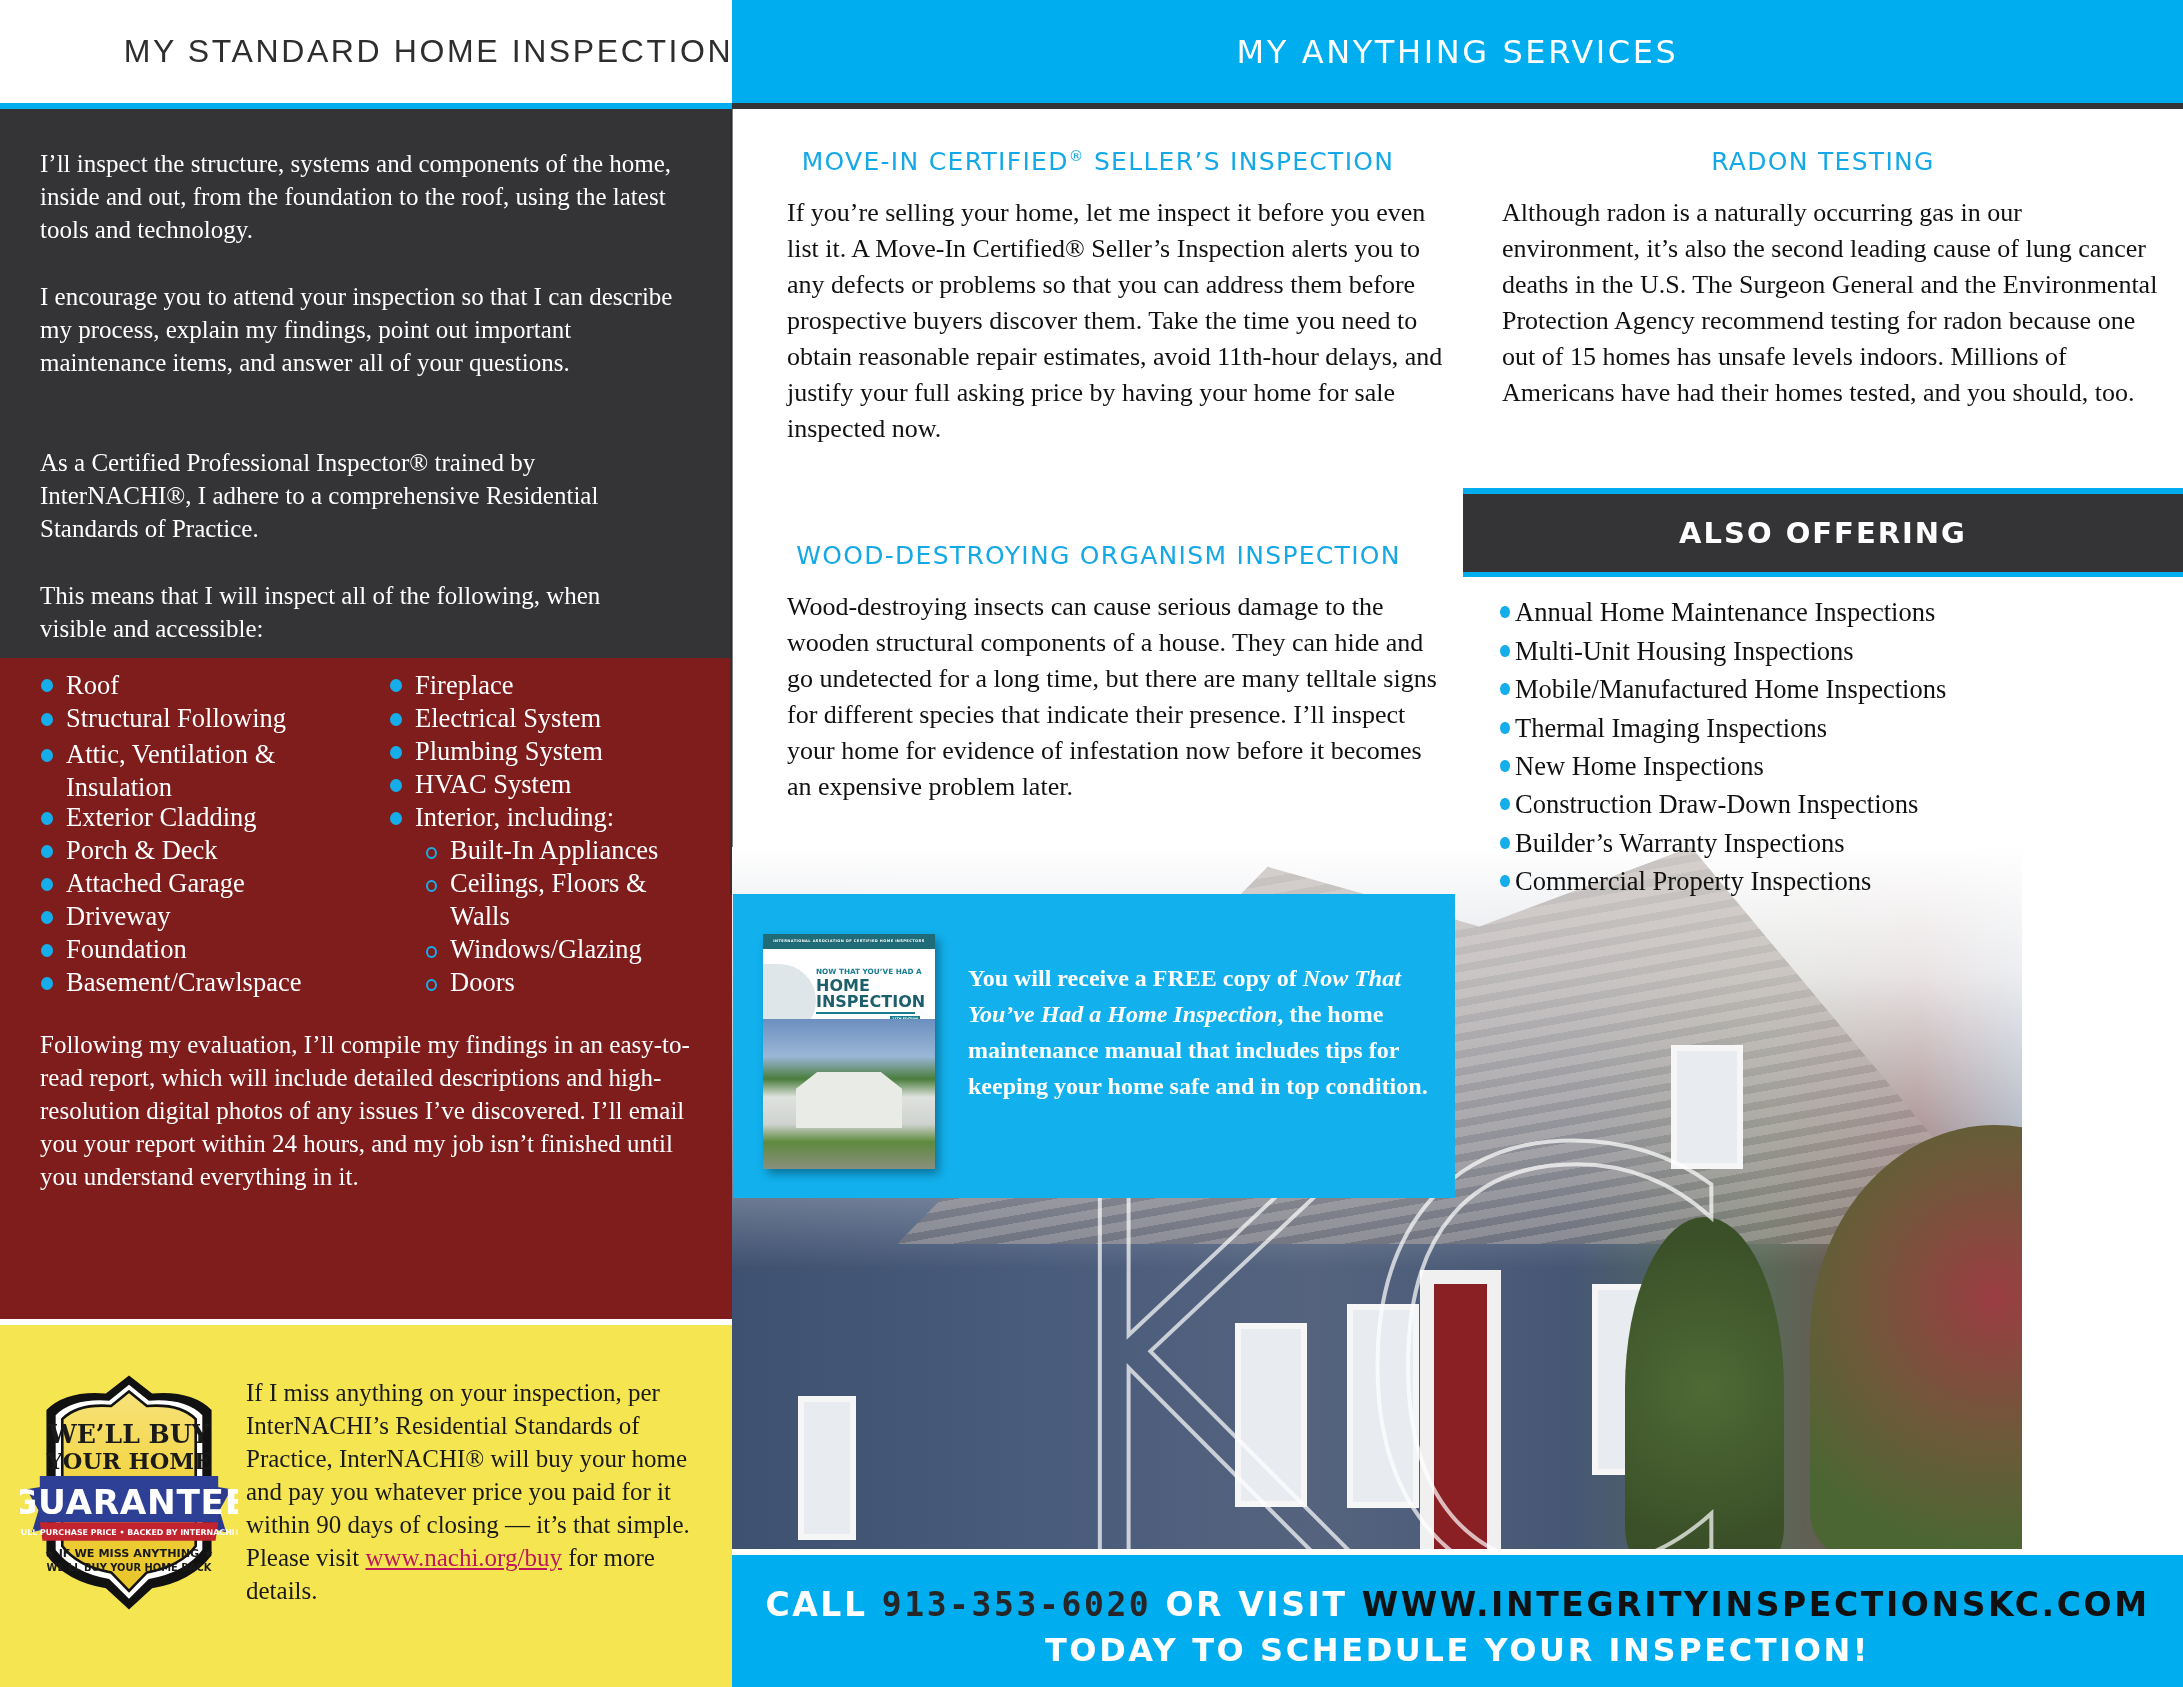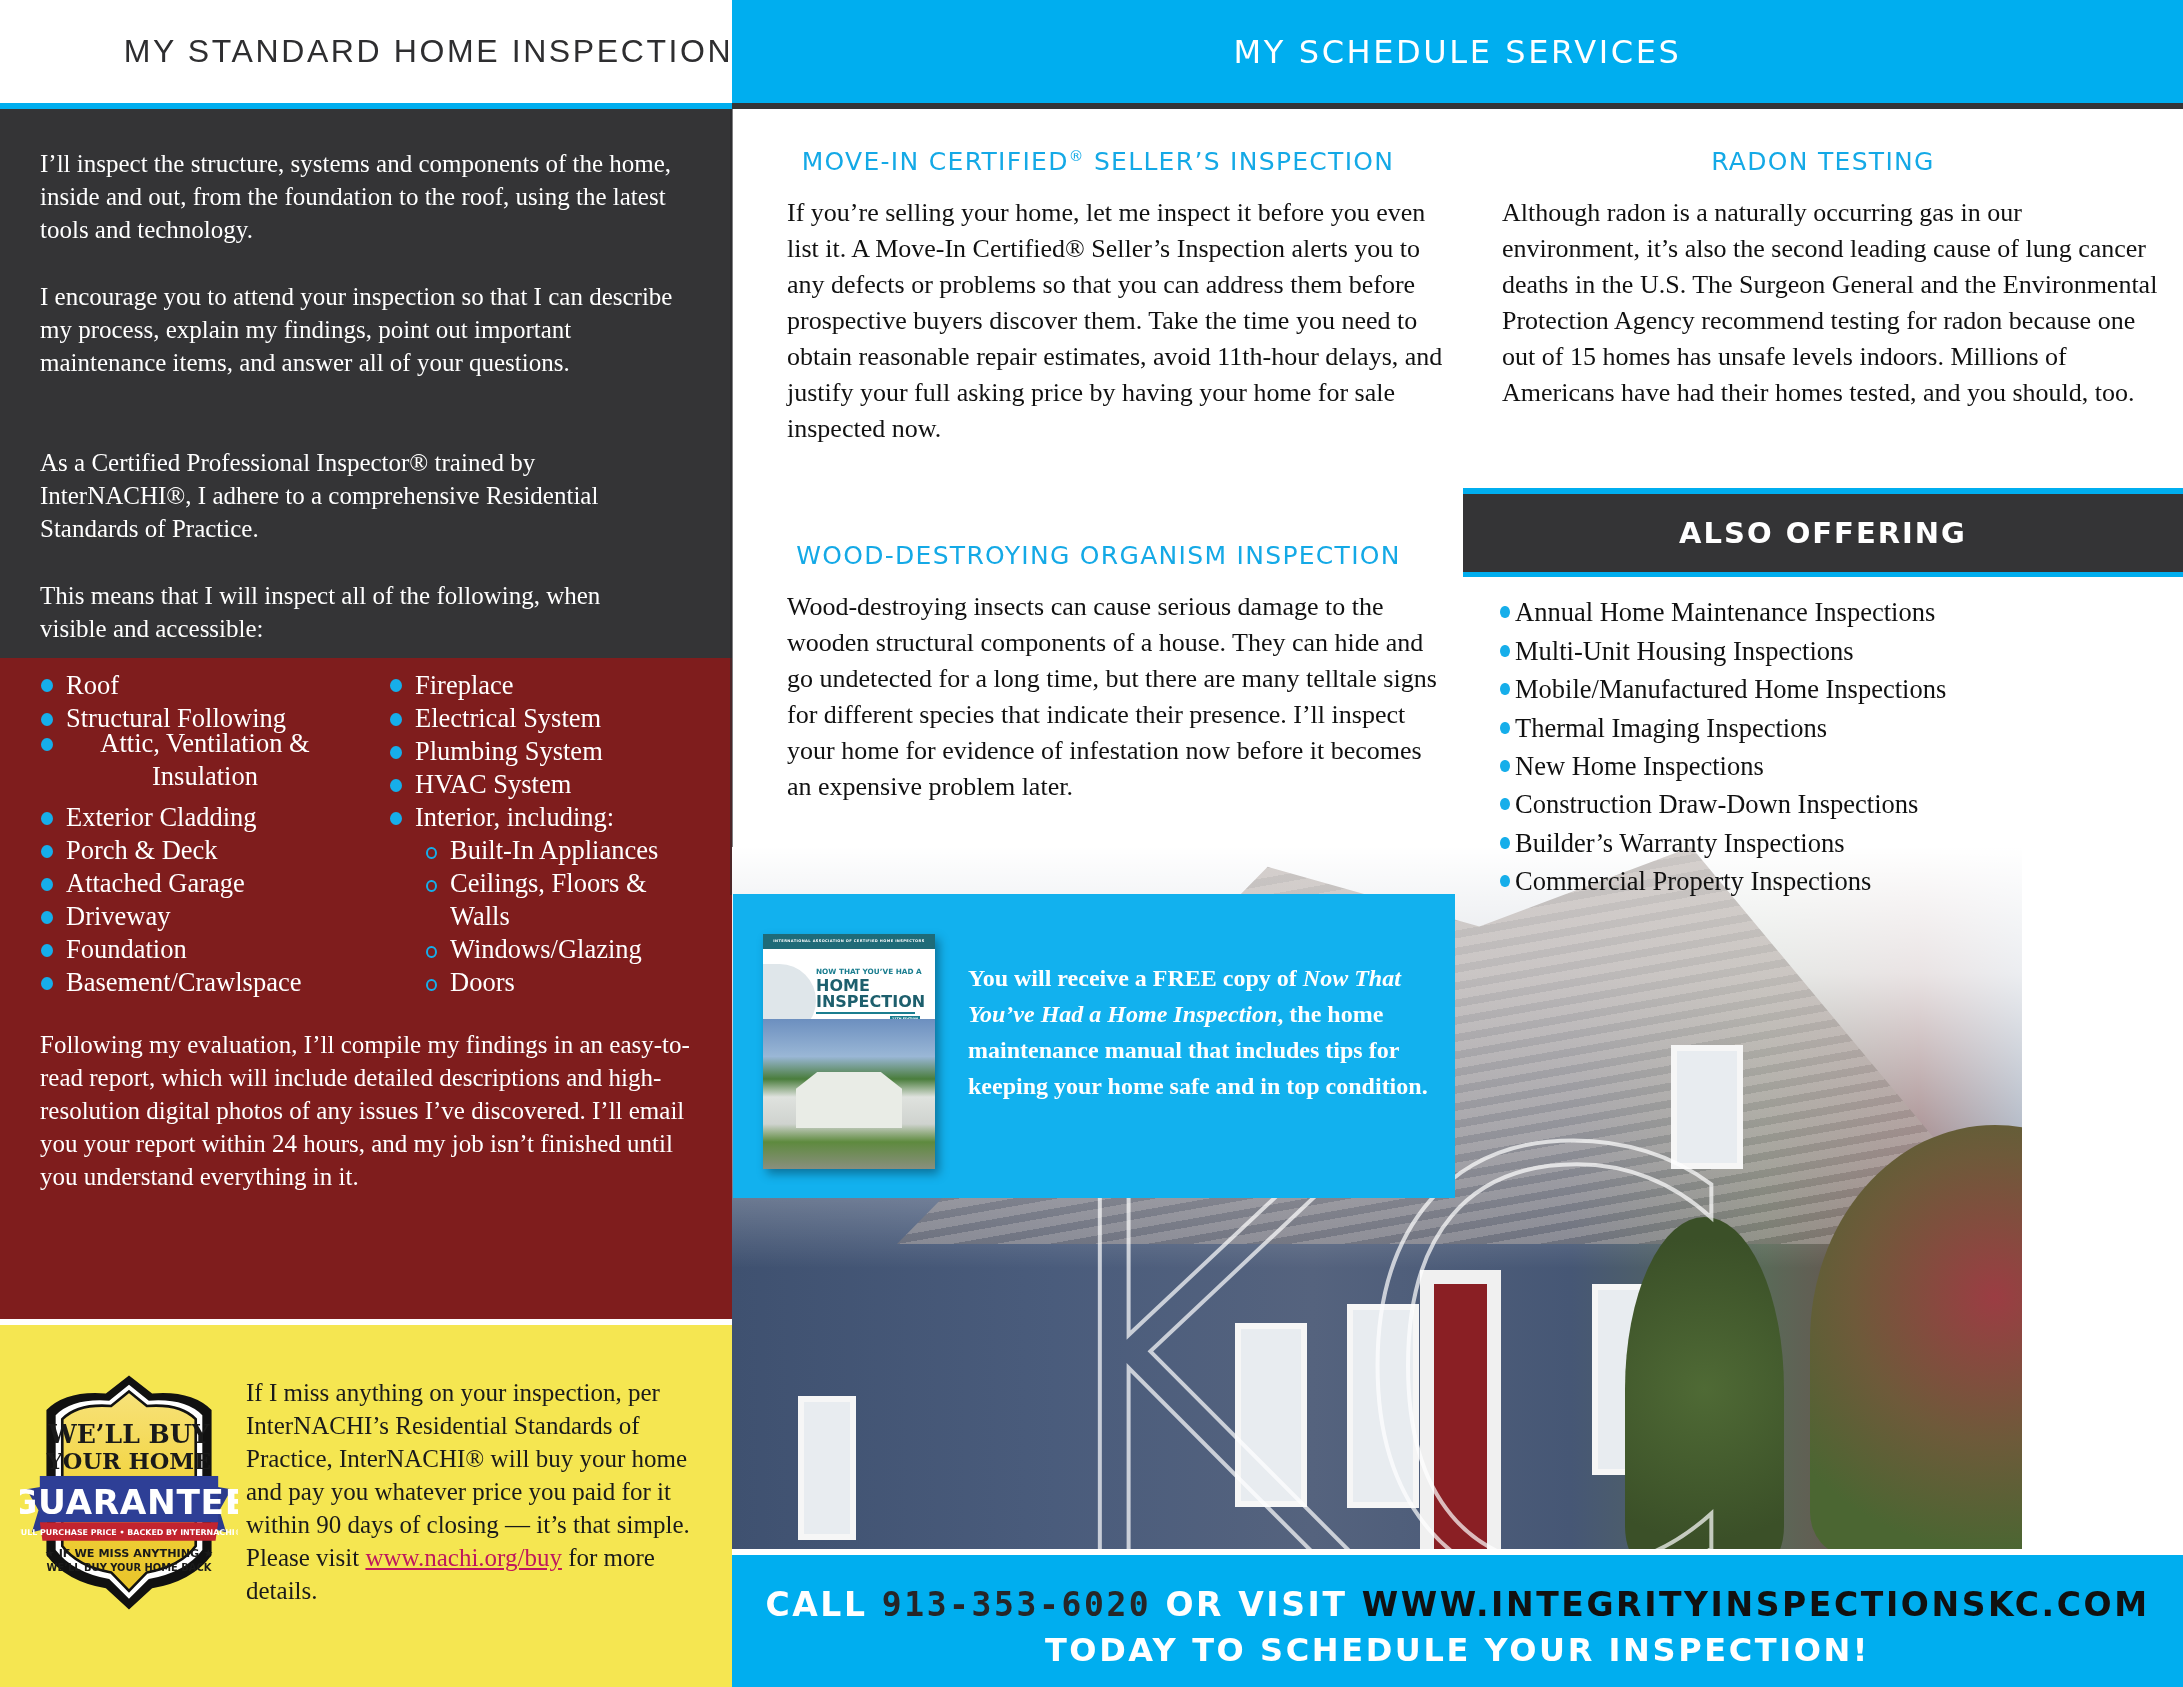--- a/index.html
+++ b/index.html
@@ -171,21 +171,21 @@
 <div id="left-dark" class="abs">
   <p class="lp" style="top:38px;">I’ll inspect the structure, systems and components of the home, inside and out, from the foundation to the roof, using the latest tools and technology.</p>
   <p class="lp" style="top:171px;">I encourage you to attend your inspection so that I can describe my process, explain my findings, point out important maintenance items, and answer all of your questions.</p>
   <p class="lp" style="top:337px; width:622px;">As a Certified Professional Inspector® trained by InterNACHI®, I adhere to a comprehensive Residential Standards of Practice.</p>
   <p class="lp" style="top:470px; width:622px;">This means that I will inspect all of the following, when visible and accessible:</p>
 </div>
 <div id="left-dark-extend" class="abs">
 
   <div class="bl" style="left:66px; top:10.6px;"><span class="dot"></span><span>Roof</span></div>
   <div class="bl" style="left:66px; top:44px;"><span class="dot"></span><span>Structural Following</span></div>
-  <div class="bl" style="left:66px; top:69px; width:278px;text-align:center;"><span class="dot"></span><span>Attic, Ventilation &amp; Insulation</span></div>
+  <div class="bl" style="left:66px; top:80px; width:278px;"><span class="dot"></span><span>Attic, Ventilation &amp; Insulation</span></div>
   <div class="bl" style="left:66px; top:143px;"><span class="dot"></span><span>Exterior Cladding</span></div>
   <div class="bl" style="left:66px; top:176px;"><span class="dot"></span><span>Porch &amp; Deck</span></div>
   <div class="bl" style="left:66px; top:209px;"><span class="dot"></span><span>Attached Garage</span></div>
   <div class="bl" style="left:66px; top:242px;"><span class="dot"></span><span>Driveway</span></div>
   <div class="bl" style="left:66px; top:275px;"><span class="dot"></span><span>Foundation</span></div>
   <div class="bl" style="left:66px; top:308px;"><span class="dot"></span><span>Basement/Crawlspace</span></div>
 
   <div class="bl" style="left:415px; top:10.6px;"><span class="dot"></span><span>Fireplace</span></div>
   <div class="bl" style="left:415px; top:44px;"><span class="dot"></span><span>Electrical System</span></div>
   <div class="bl" style="left:415px; top:77px;"><span class="dot"></span><span>Plumbing System</span></div>
@@ -222,21 +222,21 @@
   <path d="M30 230 L300 230 L296 258 L34 258 Z" fill="#c2242f"></path>
   <text x="165" y="250" text-anchor="middle" font-family="DejaVu Sans, sans-serif" font-weight="bold" font-size="12" fill="#fff">FULL PURCHASE PRICE • BACKED BY INTERNACHI®</text>
   <text x="165" y="283" text-anchor="middle" font-family="DejaVu Sans, sans-serif" font-weight="bold" font-size="17" fill="#1a1a1a">★ IF WE MISS ANYTHING ★</text>
   <text x="165" y="304" text-anchor="middle" font-family="DejaVu Sans, sans-serif" font-weight="bold" font-size="15" fill="#1a1a1a">WE’LL BUY YOUR HOME BACK</text>
 </svg>
 
 <div id="guarantee-text" class="abs">
   <span>If I miss anything on your inspection, per InterNACHI’s Residential Standards of Practice, InterNACHI® will buy your home and pay you whatever price you paid for it within 90 days of closing — it’s that simple. Please visit </span><a href="#">www.nachi.org/buy</a><span> for more details.</span>
 </div>
 
-<div id="spec-header" class="abs">MY SCHEDULE SERVICES</div>
+<div id="spec-header" class="abs">MY ANYTHING SERVICES</div>
 <div id="spec-header-stripe" class="abs"></div>
 <div id="divider" class="abs"></div>
 
 <div class="sec-title" style="left:787px; top:147px; width:622px;">
   <span>MOVE-IN CERTIFIED</span><sup>®</sup><span> SELLER’S INSPECTION</span>
 </div>
 <p class="body" style="left:787px; top:195px; width:662px;">If you’re selling your home, let me inspect it before you even list it. A Move-In Certified® Seller’s Inspection alerts you to any defects or problems so that you can address them before prospective buyers discover them. Take the time you need to obtain reasonable repair estimates, avoid 11th-hour delays, and justify your full asking price by having your home for sale inspected now.</p>
 
 <div class="sec-title" style="left:784px; top:541px; width:629px;">WOOD-DESTROYING ORGANISM INSPECTION</div>
 <p class="body" style="left:787px; top:589px; width:662px;">Wood-destroying insects can cause serious damage to the wooden structural components of a house. They can hide and go undetected for a long time, but there are many telltale signs for different species that indicate their presence. I’ll inspect your home for evidence of infestation now before it becomes an expensive problem later.</p>

